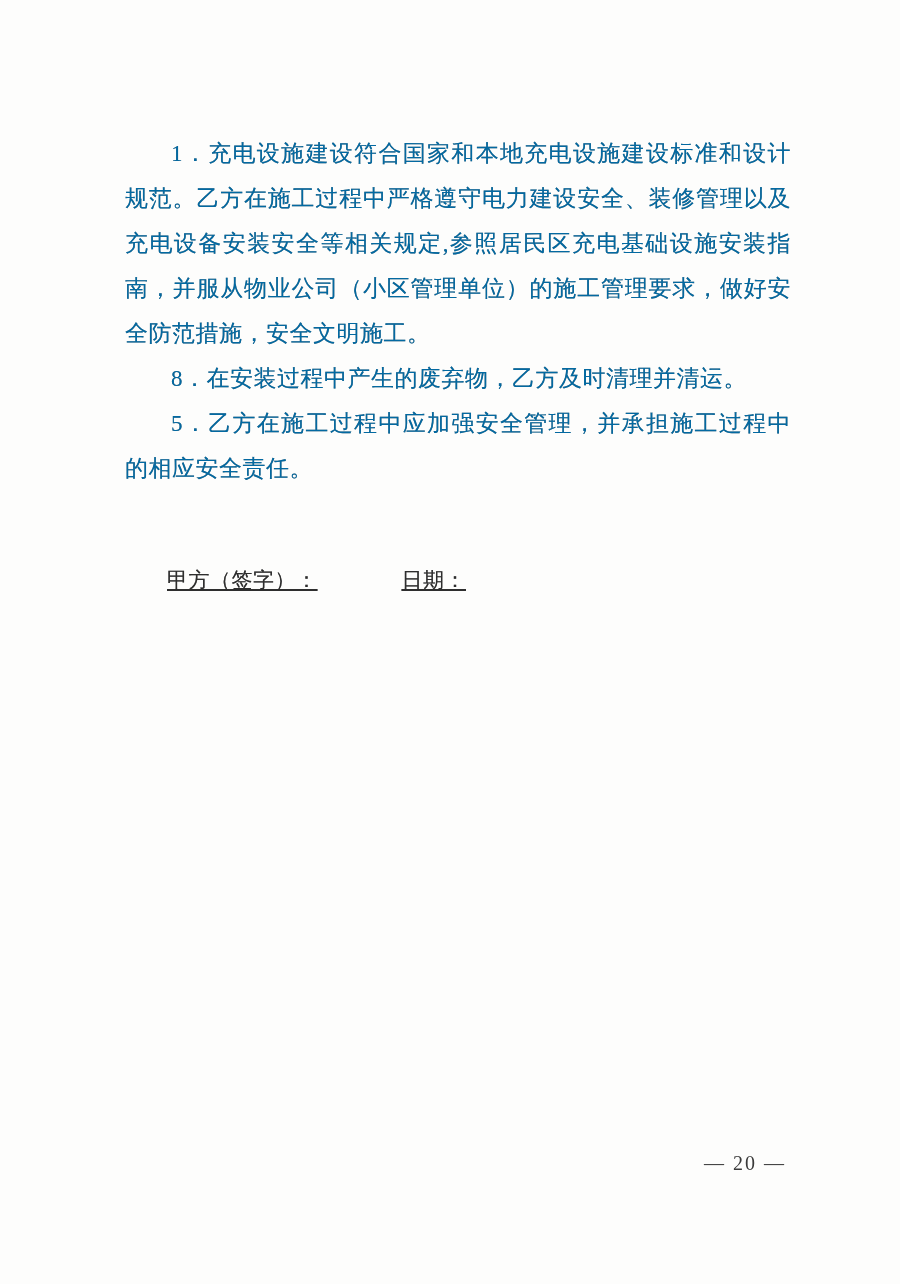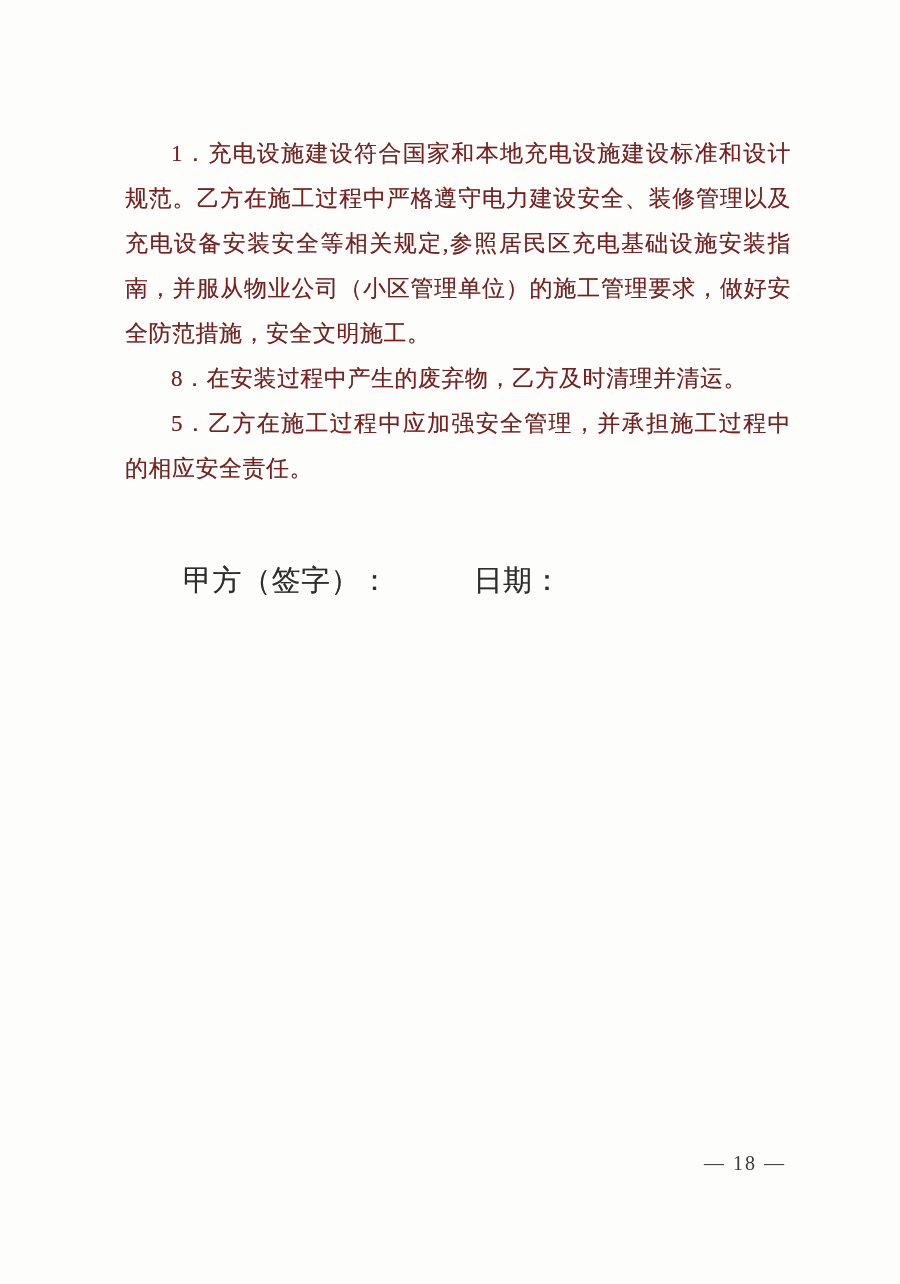--- a/index.html
+++ b/index.html
@@ -28,34 +28,35 @@
   }
   .clause {
     margin: 0;
     font-size: 23px;
     line-height: 45px;
     letter-spacing: 0.5px;
     text-align: justify;
     text-justify: inter-ideograph;
     word-break: break-all;
     text-indent: 2em;
-    color: #7f1d1d;
+    color: #0369a1;
     
     text-shadow: 0 0 0.5px rgba(46,46,46,0.55);
   }
   .signatures {
     margin-top: 67px;
   }
   .sig-row {
-    font-size: 29px;
+    font-size: 21px;
     line-height: 45px;
     letter-spacing: 0.5px;
     text-indent: 2em;
     white-space: nowrap;
     text-shadow: 0 0 0.5px rgba(46,46,46,0.55);
+    text-decoration: underline;
   }
   .sig-row + .sig-row {
     margin-top: 35px;
   }
   .date-label {
     margin-left: 84px;
   }
   .page-number {
     position: absolute;
     left: 660px;
@@ -88,15 +89,15 @@
 
       <div class="sig-row">
         <span>甲方（签字）：</span><span class="date-label">日期：</span>
       </div>
 
 
     </div>
 
   </div>
 
-  <div class="page-number">— 18 —</div>
+  <div class="page-number">— 20 —</div>
 
 </div>
 
 </body></html>

